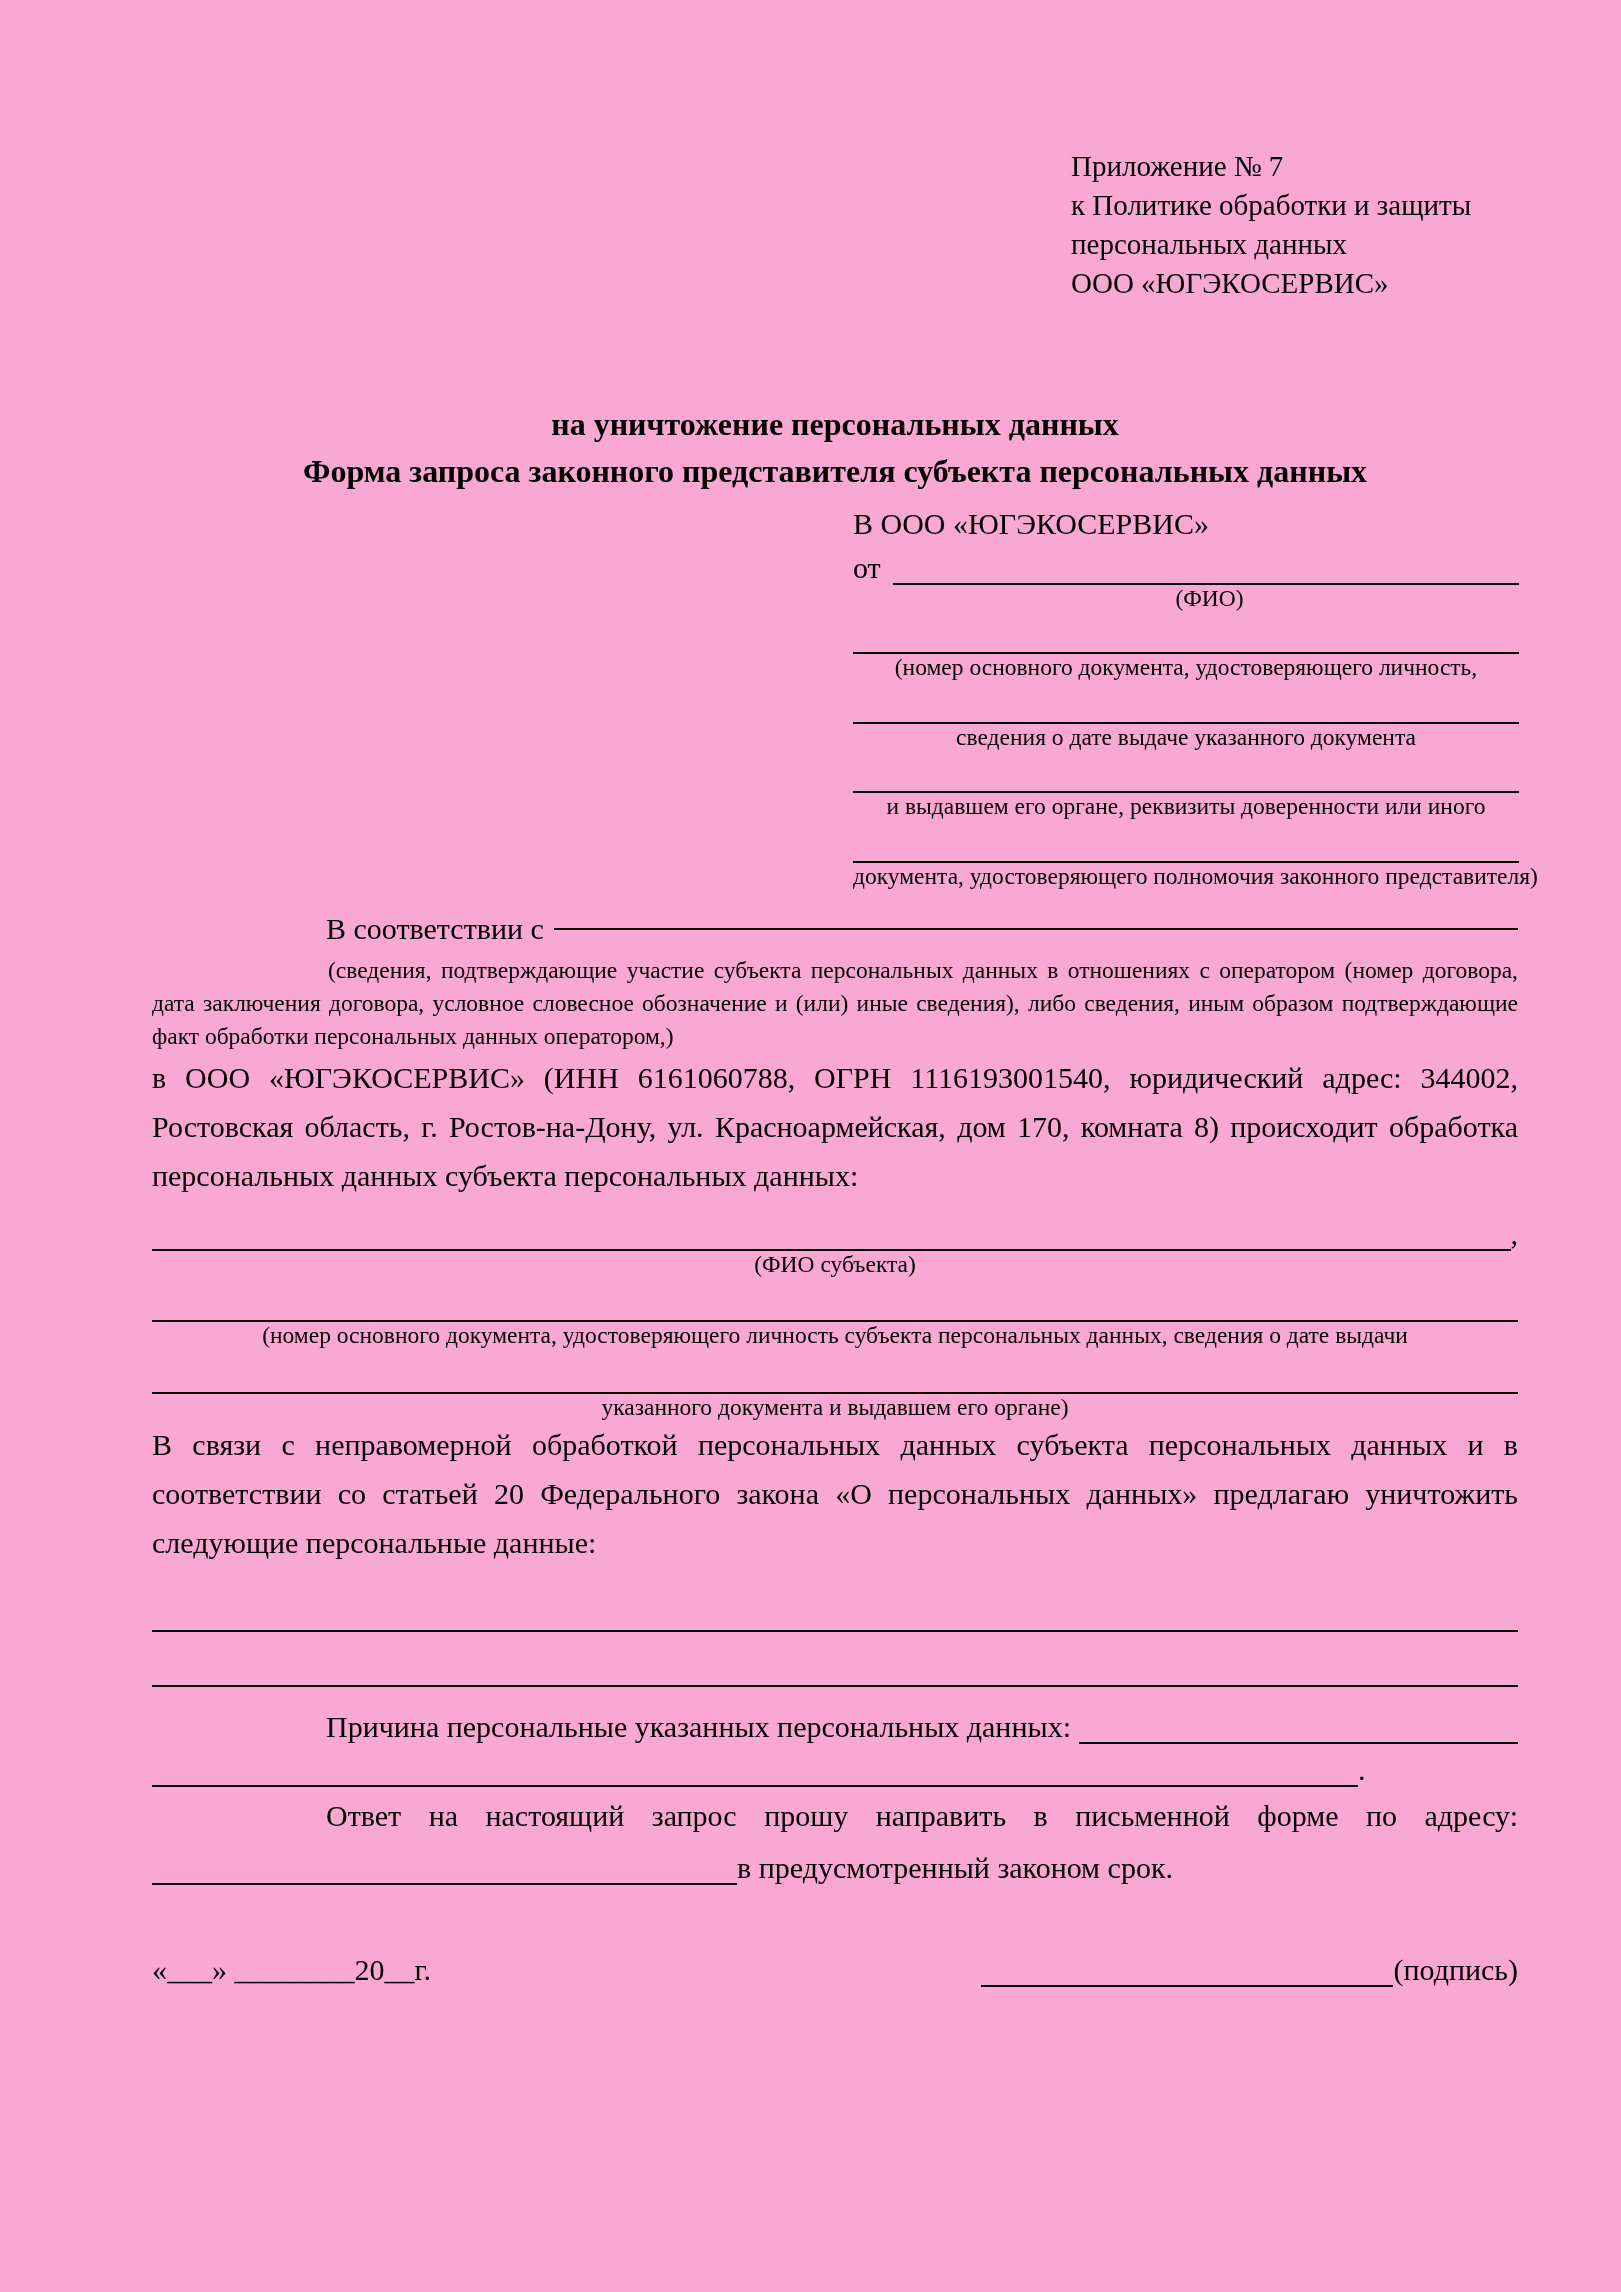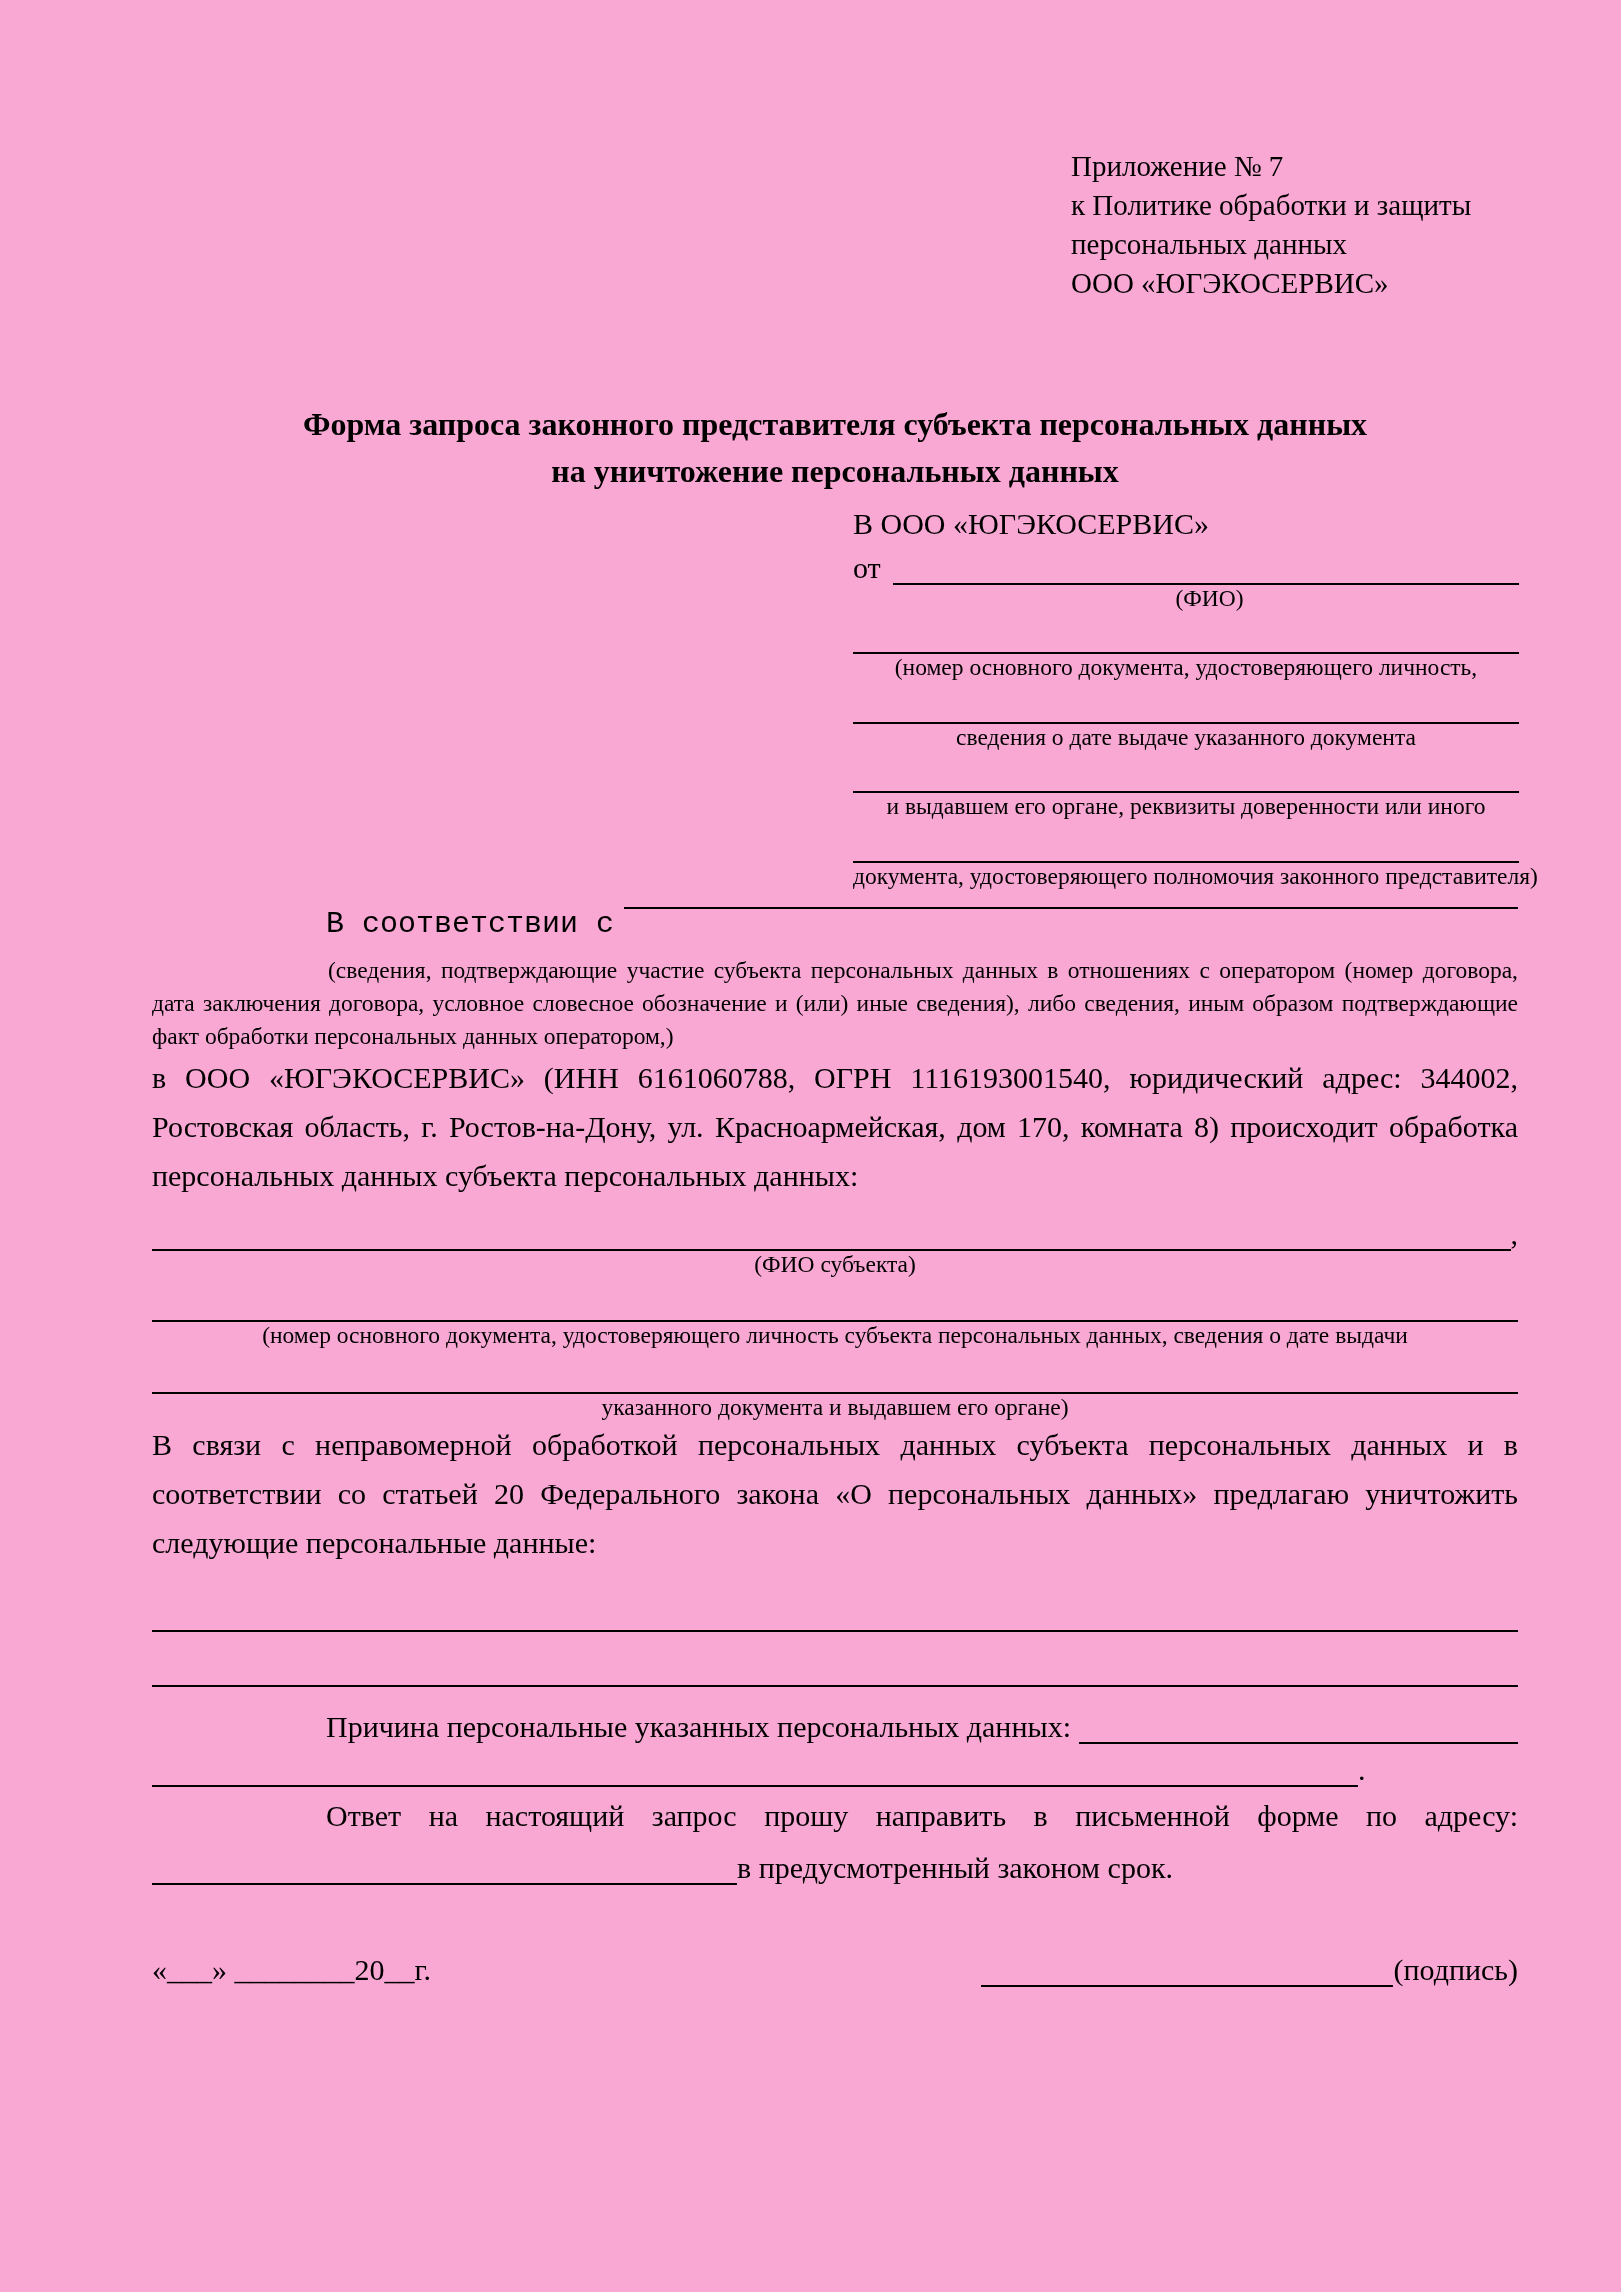--- a/index.html
+++ b/index.html
@@ -23,21 +23,21 @@
   .addr .to { margin-top:7.8px; line-height:41px; }
   .from-row { display:flex; align-items:flex-end; height:41px; }
   .from-row .lbl { white-space:nowrap; padding-right:11.8px; }
   .u { border-bottom:2.9px solid #000; }
   .fill { flex:1 1 auto; }
   .cap { font-size:23.5px; line-height:26.5px; text-align:center; white-space:nowrap; }
   .cap.pad { padding-left:47px; }
   .uline { height:41px; border-bottom:2.9px solid #000; }
   .addr .uline { height:43px; }
   
-  .acc-row { display:flex; align-items:flex-start; height:45px; margin-top:17.6px; padding-left:174px;font-family:Liberation Mono, monospace; }
+  .acc-row { display:flex; align-items:center; height:45px; margin-top:17.6px; padding-left:174px; }
   .acc-row .lbl { white-space:nowrap; padding-right:9.8px; }
   .note { font-size:23.5px; line-height:33px; text-align:justify; text-indent:176px; margin-top:2px; }
   .para { line-height:49px; text-align:justify; }
   .subject-row { display:flex; align-items:flex-end; height:43px; margin-top:7.8px; }
   .subject-row .tail { white-space:nowrap; }
   .big-uline { height:45px; border-bottom:2.9px solid #000; }
   .reason-row { display:flex; align-items:flex-end; height:47px; margin-top:9.8px; padding-left:174px; }
   .reason-row .lbl { white-space:nowrap; padding-right:7.8px; }
   .reason2-row { display:flex; align-items:flex-end; height:43px; }
   .reason2-row .u { width:1206px; }
@@ -57,22 +57,22 @@
 <div class="page">
 
   <div class="hdr">
     <div>Приложение № 7</div>
     <div>к Политике обработки и защиты</div>
     <div>персональных данных</div>
     <div>ООО «ЮГЭКОСЕРВИС»</div>
   </div>
 
   <div class="title">
+    <div>на уничтожение персональных данных</div>
     <div>Форма запроса законного представителя субъекта персональных данных</div>
-    <div>на уничтожение персональных данных</div>
   </div>
 
   <div class="addr">
     <div class="to">В ООО «ЮГЭКОСЕРВИС»</div>
 
     <div class="from-row">
       <span class="lbl">от</span>
       <span class="u fill"></span>
     </div>
     <div class="cap pad">(ФИО)</div>

